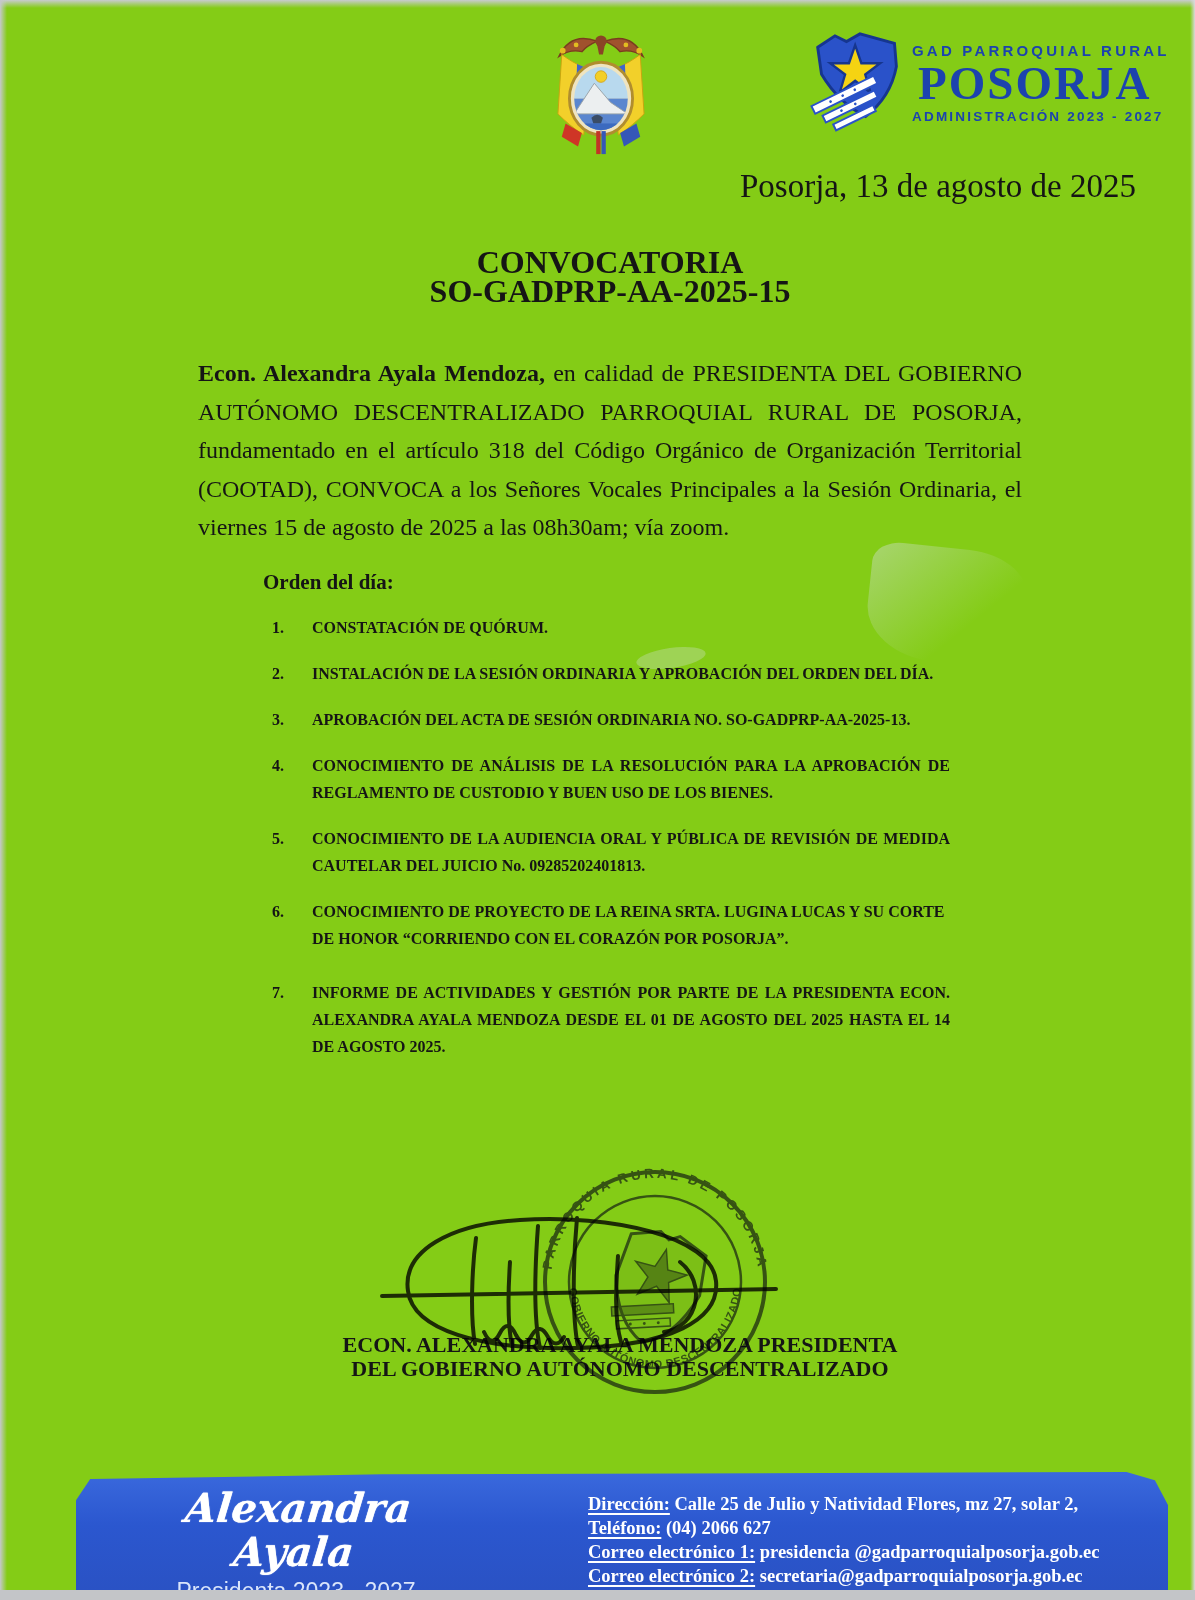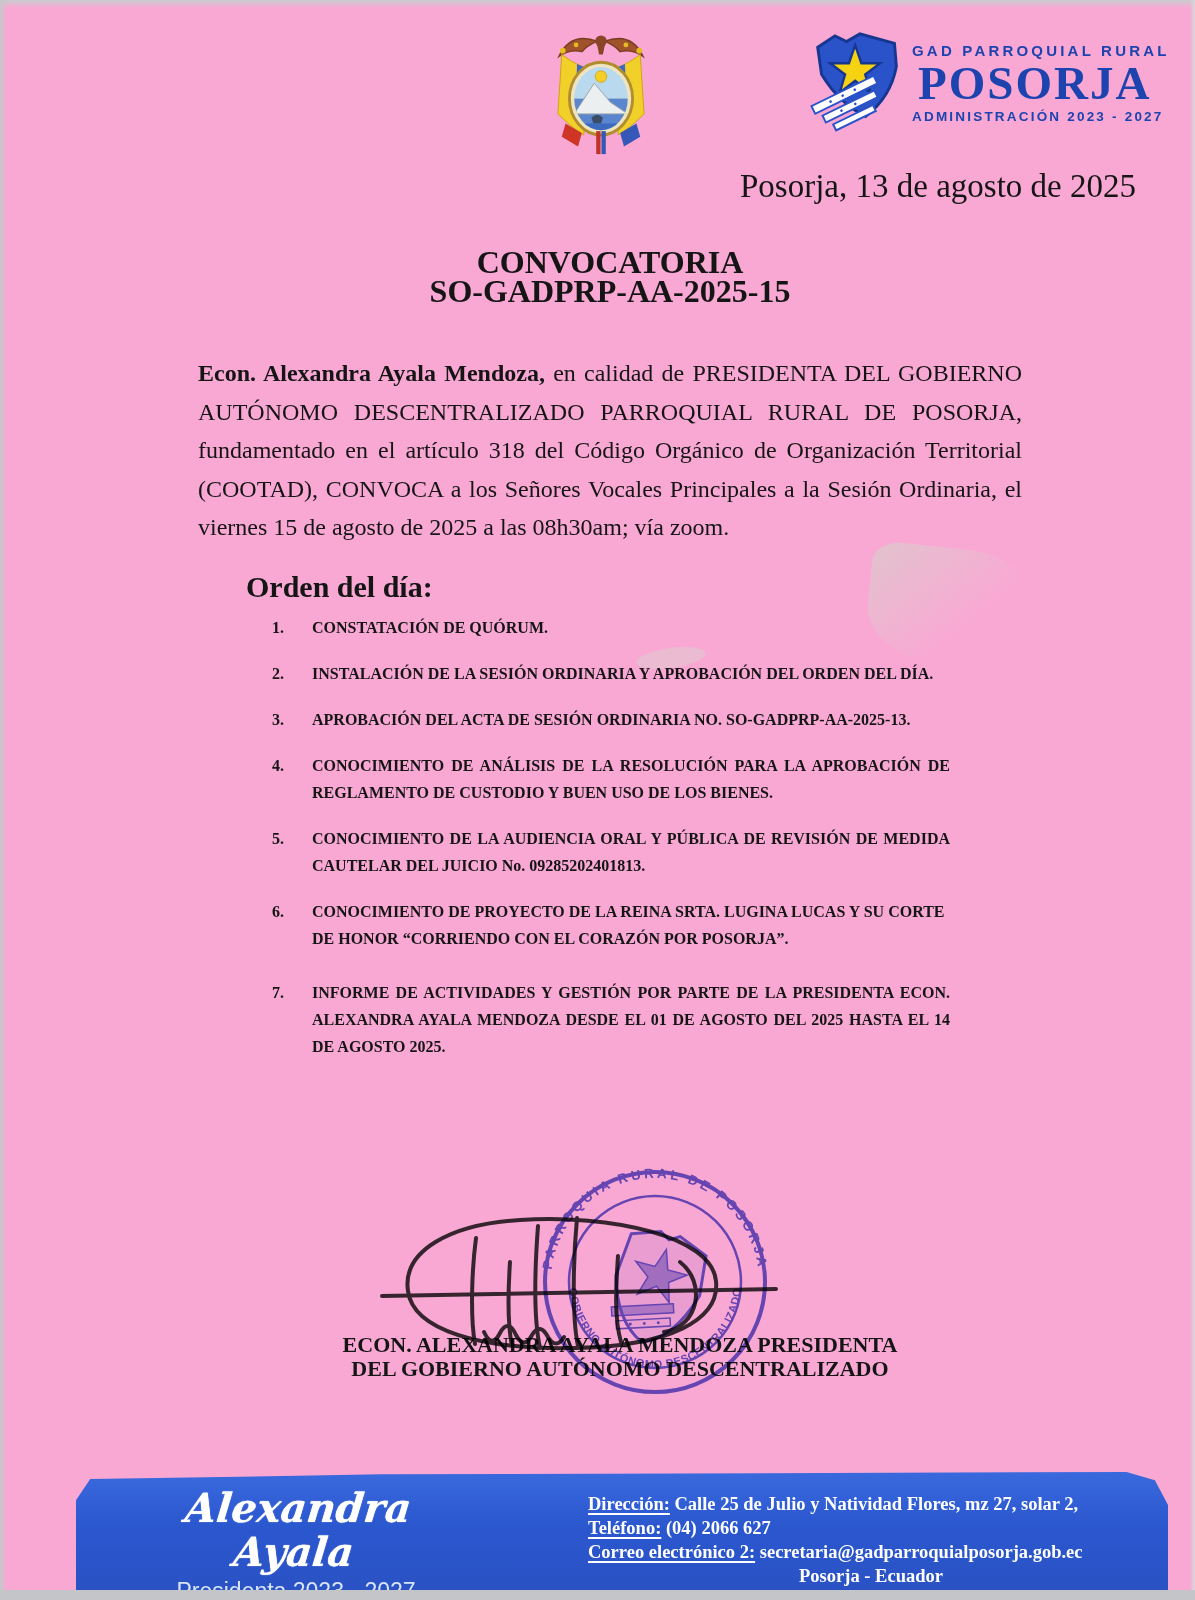--- a/index.html
+++ b/index.html
@@ -1,18 +1,18 @@
 <!DOCTYPE html>
 <html><head>
 <meta charset="utf-8">
 <style>
   html,body{margin:0;padding:0;background:#e8e9ea;}
   .page{
     position:relative; width:1195px; height:1600px; margin:0 auto;
-    background:#f9a8d4; overflow:hidden;
+    background:#84cc16; overflow:hidden;
     font-family:"Liberation Serif", serif; color:#151515;text-decoration:underline;
   }
   
   .edge-top{position:absolute;left:0;top:0;right:0;height:8px;
     background:linear-gradient(#c9cbcf, rgba(201,203,207,0));}
   .edge-left{position:absolute;left:0;top:0;bottom:0;width:7px;
     background:linear-gradient(90deg,#c6c8cc, rgba(198,200,204,0));}
   .edge-right{position:absolute;right:0;top:0;bottom:0;width:5px;
     background:linear-gradient(270deg,#d9dadd, rgba(217,218,221,0));}
   .edge-bottom{position:absolute;left:0;right:0;bottom:0;height:10px;background:#c3c5c8;}
@@ -36,21 +36,21 @@
 
   .dateline{position:absolute;left:740px;top:168px;font-size:33px;white-space:nowrap;}
 
   .title{position:absolute;left:198px;top:248px;width:824px;text-align:center;
     font-weight:bold;font-size:32px;line-height:29px;}
 
   .intro{position:absolute;left:198px;top:330px;width:824px;
     font-size:24px;line-height:38.5px;text-align:justify;}
   .intro .lead{font-weight:bold;}
 
-  .agenda-heading{position:absolute;left:246px;top:570px;font-size:30px;font-weight:bold;}
+  .agenda-heading{position:absolute;left:263px;top:570px;font-size:21px;font-weight:bold;}
 
   ol.agenda{position:absolute;left:270px;top:614px;width:680px;margin:0;padding:0;
     counter-reset:item;list-style:none;font-size:16px;font-weight:bold;line-height:27px;}
   ol.agenda li{counter-increment:item;position:relative;padding-left:42px;
     margin-bottom:19px;text-align:justify;}
   ol.agenda li::before{content:counter(item) ".";position:absolute;left:2px;top:0;}
   ol.agenda li.left-align{text-align:left;}
   ol.agenda li.gap-top{margin-top:27px;}
 
   
@@ -217,18 +217,19 @@
 
   <div class="footer-band">
     <div class="footer-left">
       <div class="script-name">Alexandra Ayala</div>
       <div class="footer-sub">Presidenta 2023 - 2027</div>
 
     </div>
     <div class="footer-right">
       <div><span class="lbl">Dirección:</span><span> Calle 25 de Julio y Natividad Flores, mz 27, solar 2,</span></div>
       <div><span class="lbl">Teléfono:</span><span> (04) 2066 627</span></div>
+      <div><span class="lbl">Correo electrónico 1:</span><span> presidencia @gadparroquialposorja.gob.ec</span></div>
       <div><span class="lbl">Correo electrónico 2:</span><span> secretaria@gadparroquialposorja.gob.ec</span></div>
       <div class="footer-loc">Posorja - Ecuador</div>
     </div>
   </div>
 
 </div>
 
 </body></html>

